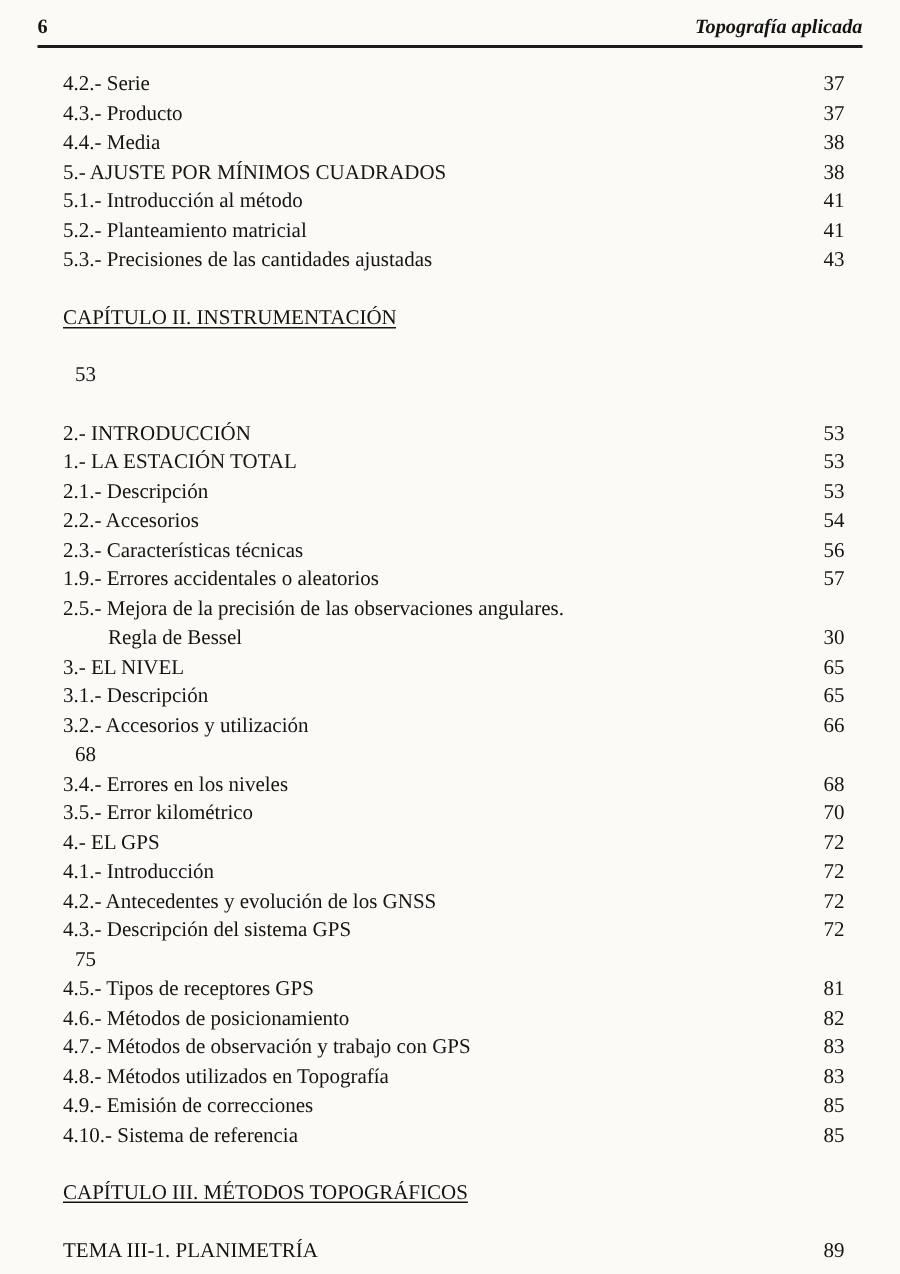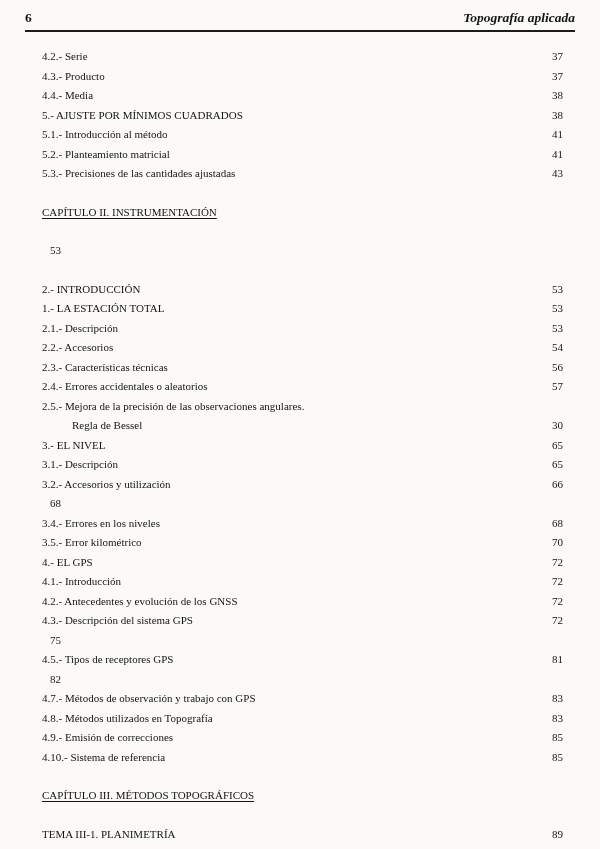--- a/index.html
+++ b/index.html
@@ -31,21 +31,21 @@
     border-bottom: 2px solid #1c1c1c;
   }
   .page-number {
     font-style: normal;
   }
   .running-title {
     font-style: italic;
   }
   .toc {
     margin: 15px 37px 0 42px;
-    font-size: 11px;
+    font-size: 14px;
   }
   .toc-row {
     display: flex;
     justify-content: space-between;
     line-height: 19.5px;
     white-space: nowrap;
   }
   .toc-row.gap {
     margin-top: 19px;
   }
@@ -122,21 +122,21 @@
       </div>
       <div class="toc-row normal">
         <span class="toc-label">2.2.- Accesorios</span>
         <span class="toc-page">54</span>
       </div>
       <div class="toc-row normal">
         <span class="toc-label">2.3.- Características técnicas</span>
         <span class="toc-page">56</span>
       </div>
       <div class="toc-row normal">
-        <span class="toc-label">2.4.- Errores accidentales o aleatorios</span>
+        <span class="toc-label">1.9.- Errores accidentales o aleatorios</span>
         <span class="toc-page">57</span>
       </div>
       <div class="toc-row wrap">
         <span class="toc-label">2.5.- Mejora de la precisión de las observaciones angulares.</span>
       </div>
       <div class="toc-row indent">
         <span class="toc-label">Regla de Bessel</span>
         <span class="toc-page">30</span>
       </div>
       <div class="toc-row normal">
@@ -179,20 +179,21 @@
         <span class="toc-page">72</span>
       </div>
       <div class="toc-row normal">
         <span class="toc-page">75</span>
       </div>
       <div class="toc-row normal">
         <span class="toc-label">4.5.- Tipos de receptores GPS</span>
         <span class="toc-page">81</span>
       </div>
       <div class="toc-row normal">
+        <span class="toc-label">4.6.- Métodos de posicionamiento</span>
         <span class="toc-page">82</span>
       </div>
       <div class="toc-row normal">
         <span class="toc-label">4.7.- Métodos de observación y trabajo con GPS</span>
         <span class="toc-page">83</span>
       </div>
       <div class="toc-row normal">
         <span class="toc-label">4.8.- Métodos utilizados en Topografía</span>
         <span class="toc-page">83</span>
       </div>

